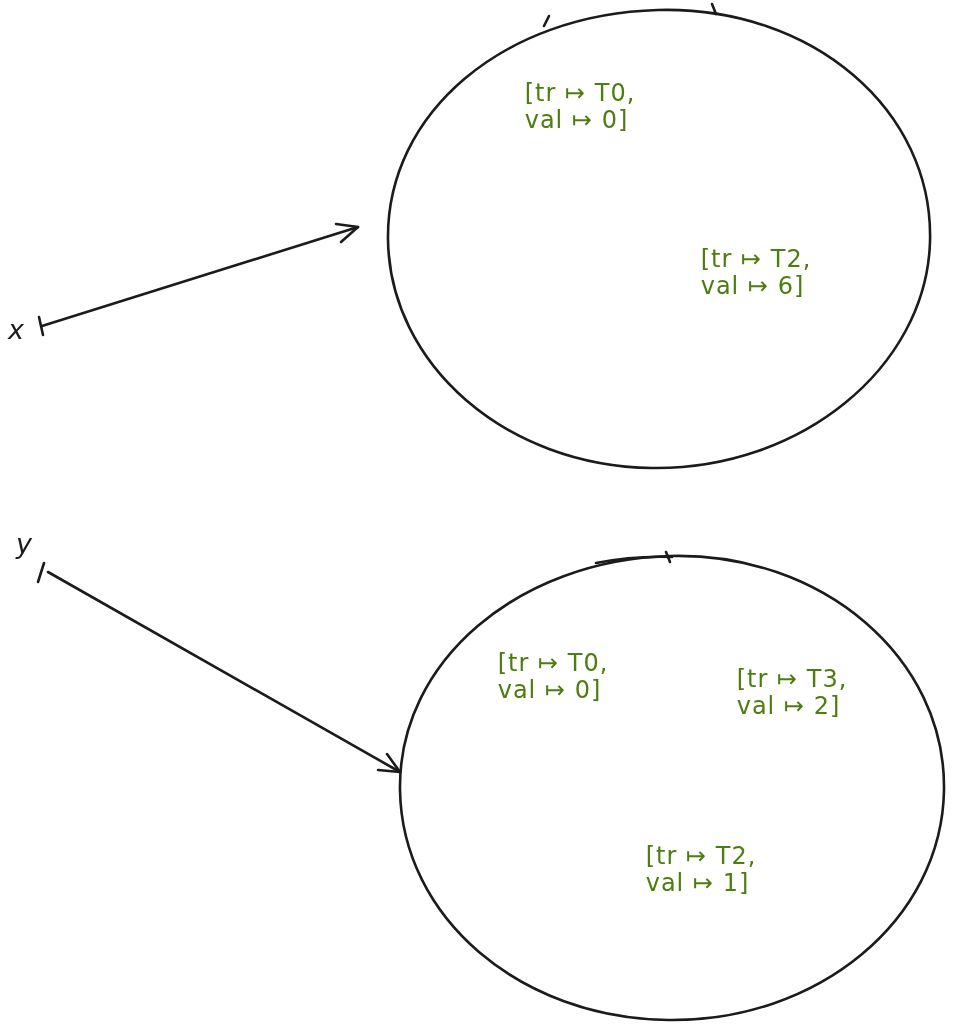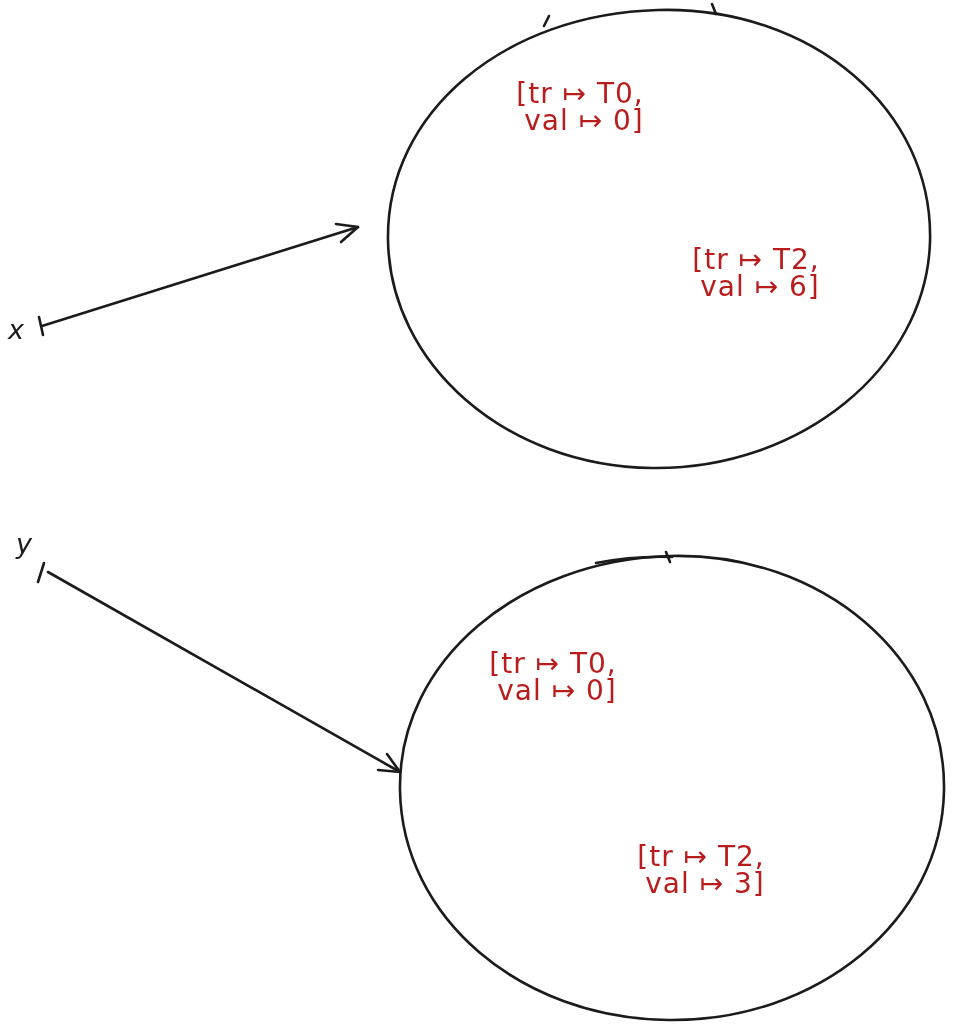--- a/index.html
+++ b/index.html
@@ -26,26 +26,26 @@
   svg.sketch path, svg.sketch line {
     fill: none;
     stroke: #1b1b1b;
     stroke-width: 2.6;
     stroke-linecap: round;
     stroke-linejoin: round;
   }
   .record {
     position: absolute;
     transform: translateX(-50%);
-    text-align: right;
-    font-size: 28px;
+    text-align: left;
+    font-size: 24px;
     line-height: 27px;
     letter-spacing: 1px;
     white-space: nowrap;
-    color: #b91c1c;
+    color: #4d7c0f;
   }
   .record .line {
     display: block;
   }
   .pointer-label {
     position: absolute;
     font-size: 27px;
     font-style: italic;
     color: #1b1b1b;
   }
@@ -95,18 +95,22 @@
   </div>
   <div class="record rec-x-1">
     <span class="line">[tr ↦ T2,</span>
     <span class="line">val ↦ 6]</span>
   </div>
 
   <div class="record rec-y-0">
     <span class="line">[tr ↦ T0,</span>
     <span class="line">val ↦ 0]</span>
   </div>
+  <div class="record rec-y-1">
+    <span class="line">[tr ↦ T3,</span>
+    <span class="line">val ↦ 2]</span>
+  </div>
   <div class="record rec-y-2">
     <span class="line">[tr ↦ T2,</span>
-    <span class="line">val ↦ 3]</span>
+    <span class="line">val ↦ 1]</span>
   </div>
 
 </div>
 
 </body></html>

